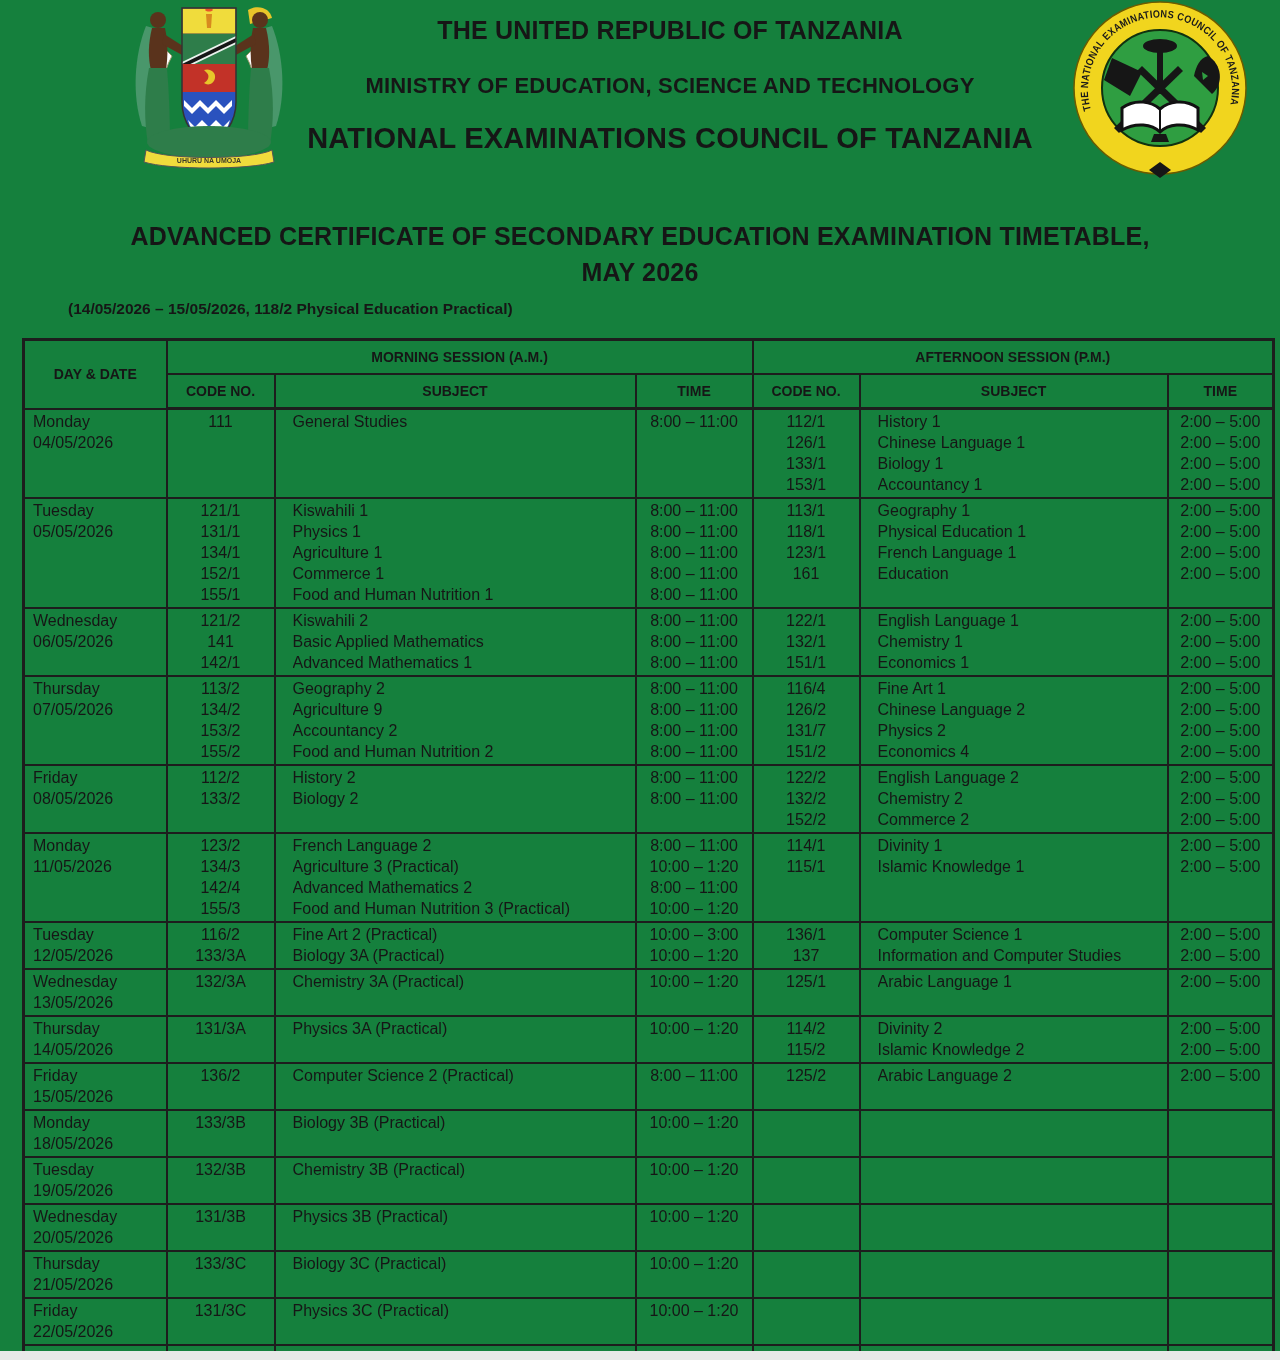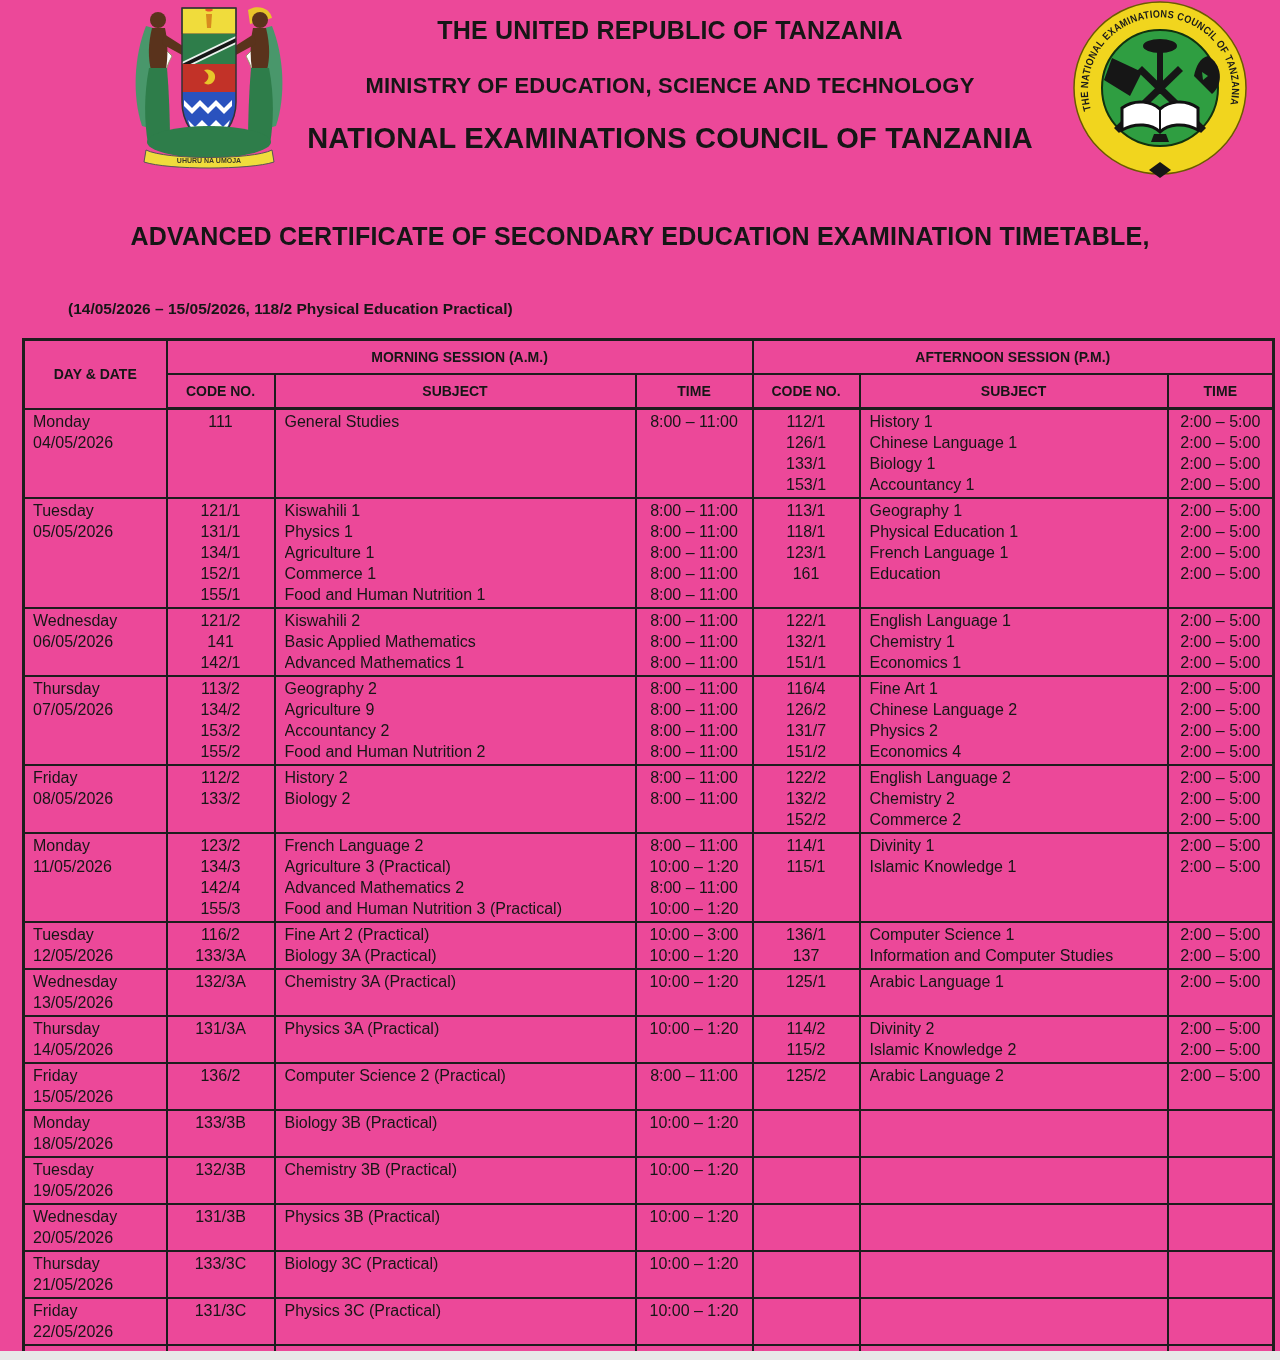--- a/index.html
+++ b/index.html
@@ -1,17 +1,17 @@
 <!DOCTYPE html>
 <html style="--text: #161616; --table_border: #1d1d1d; --necta_ring_yellow: #f1d51e; --necta_green: #2f9e41; --arms_green: #2e7d4a; --arms_green2: #49976b; --shield_yellow: #f0dc3c; --shield_red: #c23228; --shield_blue: #2a52be; --page_bottom_strip: #e8e8e8;"><head>
 <meta charset="utf-8">
 <style>
   html,body{margin:0;padding:0;background:#fff;}
   .page{
-    position:relative;width:1280px;height:1360px;background:#ec4899;
+    position:relative;width:1280px;height:1360px;background:#15803d;
     overflow:hidden;font-family:"Liberation Sans","DejaVu Sans",sans-serif;
     color:var(--text,#161616);
   }
   
   .coat{position:absolute;left:124px;top:4px;width:170px;height:166px;}
   .necta{position:absolute;left:1050px;top:0px;width:220px;height:182px;}
   .head-text{position:absolute;left:290px;top:16px;width:760px;text-align:center;font-weight:bold;}
   .head-line1{font-size:25px;letter-spacing:.2px;margin-bottom:28px;}
   .head-line2{font-size:22px;letter-spacing:.2px;margin-bottom:23px;}
   .head-line3{font-size:29px;letter-spacing:.2px;}
@@ -22,21 +22,21 @@
   table.tt{position:absolute;left:22px;top:338px;width:1250px;
     border-collapse:collapse;table-layout:fixed;
     border:3px solid var(--table_border,#1d1d1d);}
   .tt th,.tt td{border:2px solid var(--table_border,#1d1d1d);}
   .tt th{font-size:14px;font-weight:bold;padding:3px 2px;text-align:center;}
   .tt thead tr.h1 th{height:26px;}
   .tt thead tr.h2 th{height:26px;border-bottom-width:3px;}
   .tt td{vertical-align:top;font-size:16px;padding:1px 3px 2px 3px;}
   .tt td .ln{line-height:21px;white-space:nowrap;overflow:hidden;}
   td.c-day{padding-left:8px;}
-  td.c-subj{padding-left:9px;}
+  td.c-subj{padding-left:17px;}
   td.c-code,td.c-time{text-align:center;}
   
   .f-ringyellow{fill:var(--necta_ring_yellow,#f1d51e);}
   .f-nectagreen{fill:var(--necta_green,#2f9e41);}
   .f-armsgreen{fill:var(--arms_green,#2e7d4a);}
   .f-armsgreen2{fill:var(--arms_green2,#49976b);}
   .f-shieldyellow{fill:var(--shield_yellow,#f0dc3c);}
   .f-shieldred{fill:var(--shield_red,#c23228);}
   .f-shieldblue{fill:var(--shield_blue,#2a52be);}
   .f-skin{fill:#5a331c;}
@@ -119,20 +119,21 @@
     <g>
       <path class="f-white" d="M72,108 C86,98 102,102 110,109 C118,102 134,98 148,108 L148,130 C134,122 118,124 110,132 C102,124 86,122 72,130 Z" stroke="#111" stroke-width="3"></path>
       <line x1="110" y1="109" x2="110" y2="132" stroke="#111" stroke-width="2"></line>
       <path class="f-black" d="M104,134 L116,134 L119,142 L101,142 Z"></path>
     </g>
     <polygon class="f-black" points="110,162 121,170 110,178 99,170"></polygon>
   </svg>
 
   <div class="doc-title">
     <div>ADVANCED CERTIFICATE OF SECONDARY EDUCATION EXAMINATION TIMETABLE,</div>
+    <div>MAY 2026</div>
   </div>
 
   <div class="note">(14/05/2026 – 15/05/2026, 118/2 Physical Education Practical)</div>
 
   <table class="tt">
     <colgroup>
       <col style="width:143px">
         <col style="width:108px">
         <col style="width:361px">
         <col style="width:117px">

